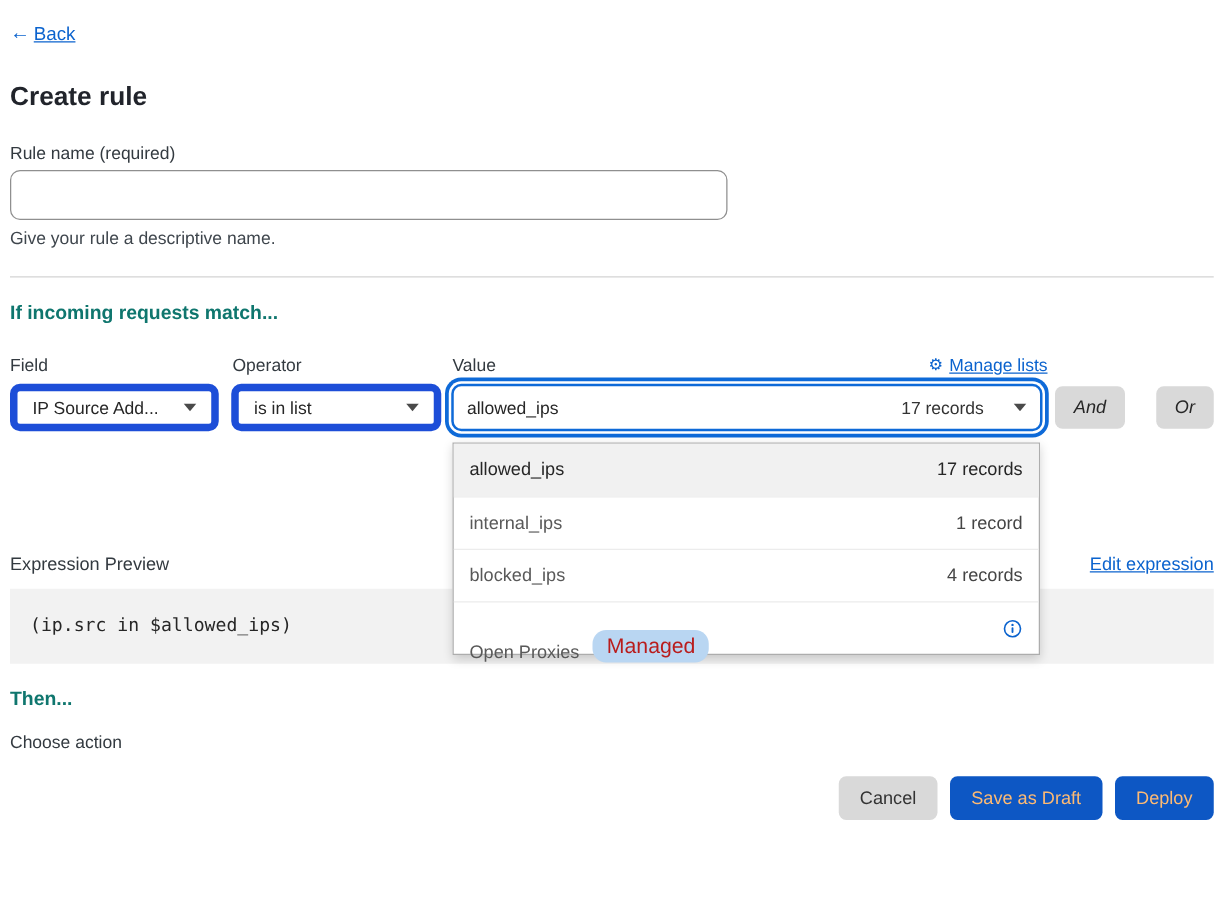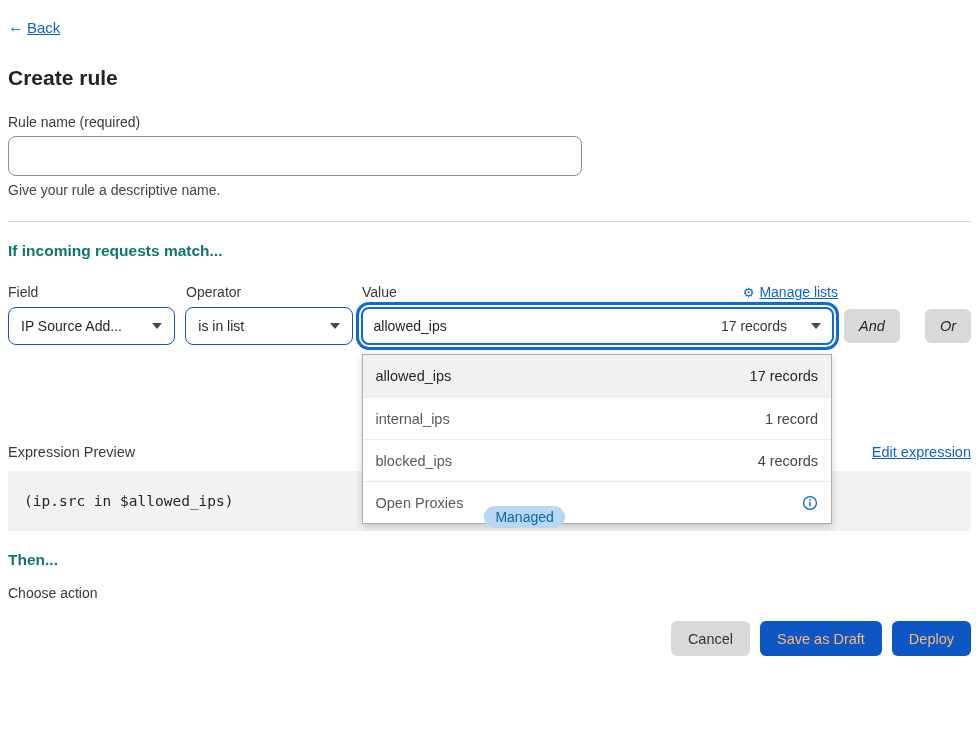--- a/index.html
+++ b/index.html
@@ -36,21 +36,21 @@
   .labels-row .lbl{font-size:14px;color:#333a40;}
   .cell-field{width:168px;margin-right:10px;}
   .cell-operator{width:168px;margin-right:8px;}
   .cell-value{width:476px;display:flex;justify-content:space-between;align-items:center;}
   .manage-lists{display:inline-flex;align-items:center;gap:5px;color:var(--link_blue);
     font-size:14px;cursor:pointer;}
   .manage-lists .gear{font-size:13px;text-decoration:none;display:inline-block;}
   .manage-lists .ml-text{text-decoration:underline;}
 
   .selects-row{margin-top:7px;display:flex;align-items:center;}
-  .select{height:38px;border:1px solid #1d4ed8;border-radius:8px;background:#fff;display:flex;
+  .select{height:38px;border:6px solid #1d4ed8;border-radius:8px;background:#fff;display:flex;
     align-items:center;justify-content:space-between;padding:0 12px;font-size:14px;color:#262626;cursor:pointer;}
   .chev{width:0;height:0;border-left:5px solid transparent;border-right:5px solid transparent;
     border-top:6px solid #4a4a4a;margin-left:10px;flex:none;}
   .value-wrap{width:476px;position:relative;}
   .select.focused{border:2px solid var(--focus_ring);
     box-shadow:0 0 0 2px #fff,0 0 0 5px var(--focus_ring);padding:0 11px;}
   .value-right{display:flex;align-items:center;gap:14px;color:#333;}
   .btn-small{height:34px;padding:0 15px;border:none;border-radius:6px;background:var(--gray_button);
     color:#262626;font-size:14.5px;font-family:inherit;cursor:pointer;font-style:italic;}
   .and-btn{margin-left:10px;}
@@ -58,23 +58,23 @@
 
   
   .dropdown-panel{position:absolute;top:47px;left:1px;right:2px;background:#fff;
     border:1px solid #adadad;box-shadow:0 3px 8px rgba(0,0,0,.18);z-index:10;}
   .dd-row{height:42px;display:flex;align-items:center;justify-content:space-between;
     padding:0 13px;font-size:14.5px;color:#595959;cursor:pointer;border-top:1px solid #ececec;}
   .dd-row:first-child{border-top:none;}
   .dd-row.highlighted{background:#f1f1f1;color:#262626;}
   .dd-count{color:#454545;}
   .dd-row.highlighted .dd-count{color:#262626;}
-  .dd-left{display:flex;align-items:center;gap:21px;}
-  .managed-badge{background:var(--managed_bg);color:#0369a1;border-radius:11px;
-    padding:3px 11px;font-size:14px;margin-top:28px;}
+  .dd-left{display:flex;align-items:flex-end;gap:11px;}
+  .managed-badge{background:var(--managed_bg);color:#b91c1c;border-radius:11px;
+    padding:3px 11px;font-size:17px;margin-top:28px;}
   .info-icon{display:inline-flex;cursor:pointer;}
 
   
   .expr-row{margin-top:99px;display:flex;justify-content:space-between;align-items:flex-end;}
   .expr-label{font-size:14.5px;color:#333a40;}
   .edit-expr{color:var(--link_blue);font-size:14.5px;text-decoration:underline;cursor:pointer;}
   .expr-block{margin-top:11px;height:60px;background:var(--code_bg);display:flex;align-items:center;
     padding:0 16px;}
   .expr-code{font-family:"DejaVu Sans Mono","Liberation Mono",monospace;font-size:14.5px;color:#262626;}
 

